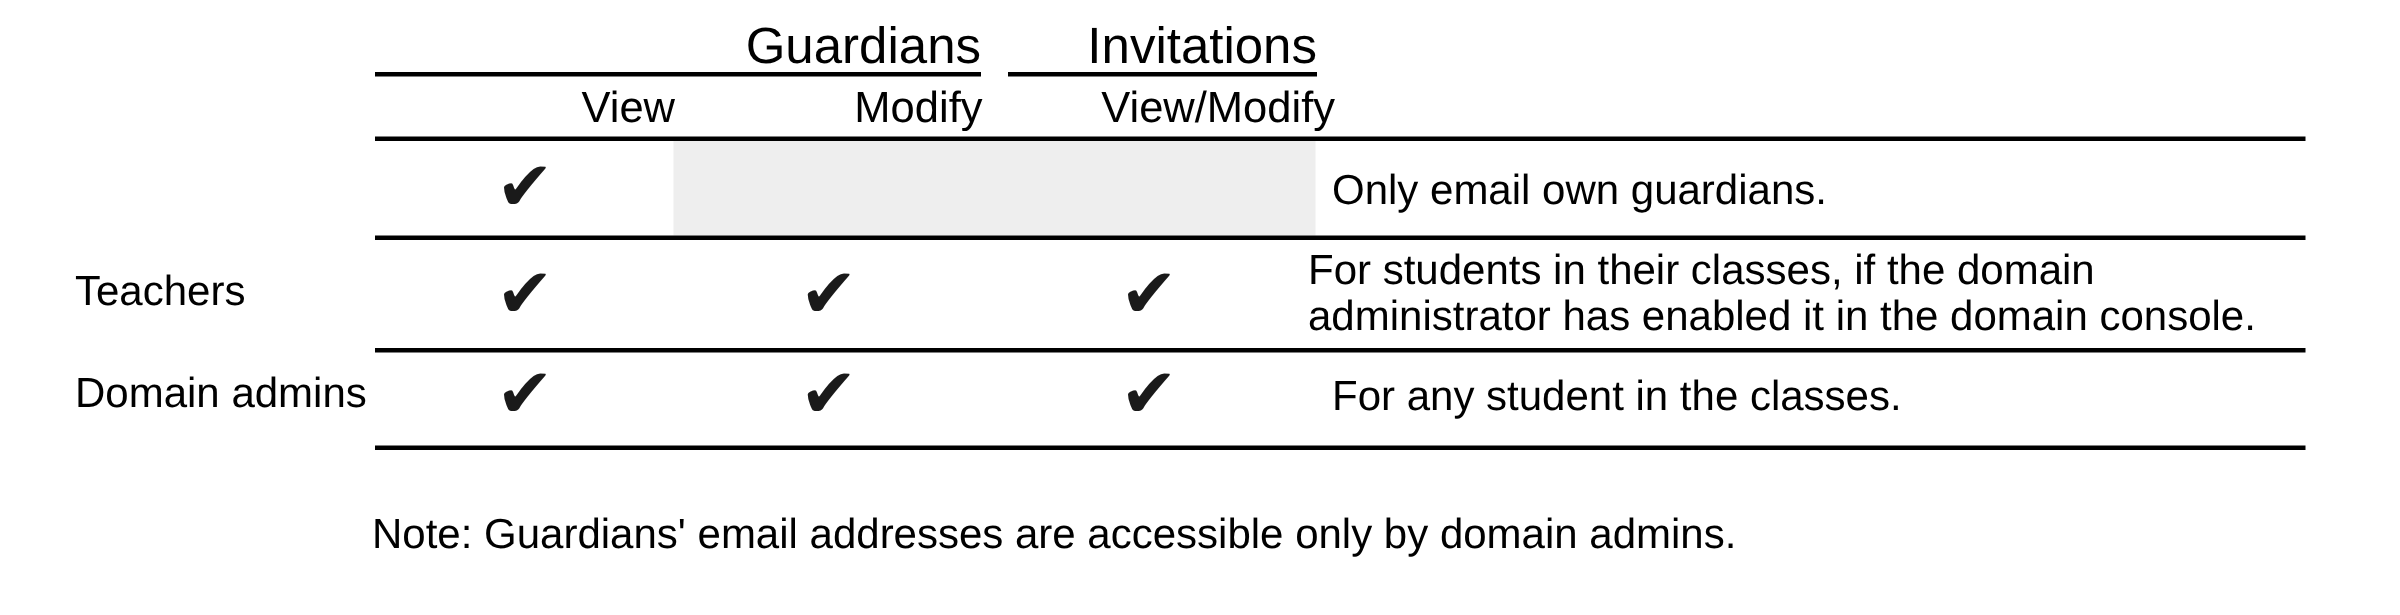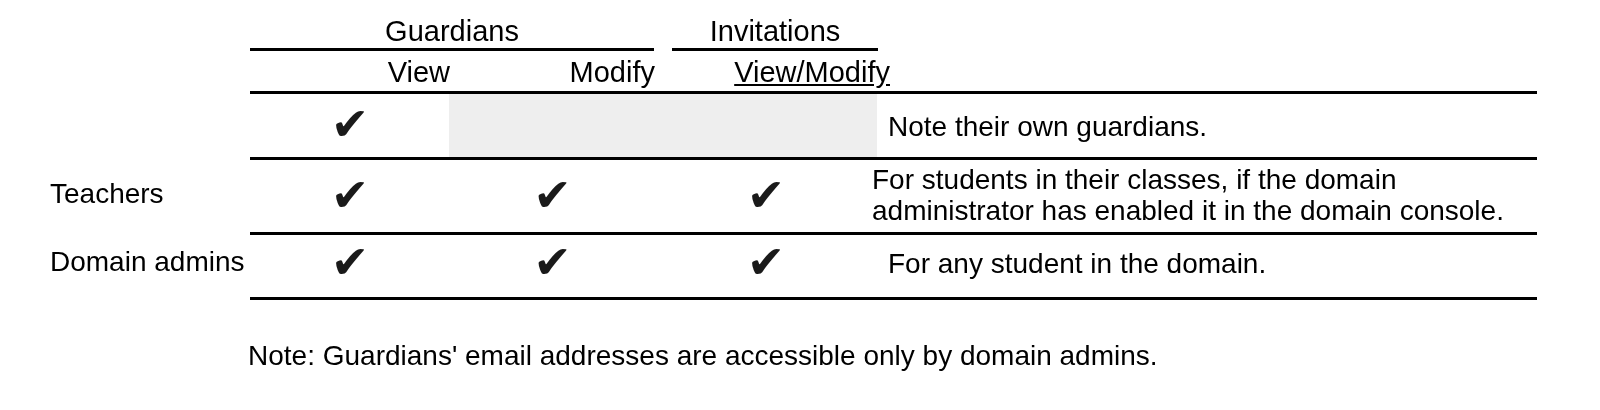--- a/index.html
+++ b/index.html
@@ -13,23 +13,23 @@
     height: 410px;
     background: #ffffff;
     font-family: "Liberation Sans", sans-serif;
     color: #000000;
     overflow: hidden;
   }
   .abs { position: absolute; }
 
   
   .group-header {
-    font-size: 29px;
+    font-size: 34px;
     line-height: 32px;
-    text-align: center;
+    text-align: right;
   }
   .sub-header {
     font-size: 29px;
     line-height: 32px;
     text-align: right;
   }
 
   
   .hline {
     height: 3px;
@@ -70,41 +70,41 @@
 <div class="page">
 
   <div class="abs group-header" style="left:250px; top:15px; width:404px;">Guardians</div>
   <div class="abs group-header" style="left:672px; top:15px; width:206px;">Invitations</div>
 
   <div class="abs hline" style="left:250px; top:48px; width:404px;"></div>
   <div class="abs hline" style="left:672px; top:48px; width:206px;"></div>
 
   <div class="abs sub-header" style="left:250px; top:56px; width:200px;">View</div>
   <div class="abs sub-header" style="left:450px; top:56px; width:205px;">Modify</div>
-  <div class="abs sub-header" style="left:660px; top:56px; width:230px;text-decoration:underline;">View/Modify</div>
+  <div class="abs sub-header" style="left:660px; top:56px; width:230px;">View/Modify</div>
 
   <div class="abs shaded-cell" style="left:449px; top:94px; width:428px; height:63px;"></div>
 
   <div class="abs hline" style="left:250px; top:91px;  width:1287px;"></div>
   <div class="abs hline" style="left:250px; top:157px; width:1287px;"></div>
   <div class="abs hline" style="left:250px; top:232px; width:1287px;"></div>
   <div class="abs hline" style="left:250px; top:297px; width:1287px;"></div>
 
   <div class="abs check-cell" style="left:250px; top:100px; width:200px;">✔</div>
   <div class="abs check-cell" style="left:450px; top:100px; width:205px;"></div>
   <div class="abs check-cell" style="left:655px; top:100px; width:222px;"></div>
-  <div class="abs note-cell" style="left:888px; top:111px; width:655px;">Note their own guardians.</div>
+  <div class="abs note-cell" style="left:888px; top:111px; width:655px;">Only email own guardians.</div>
 
   <div class="abs row-label" style="left:50px; top:178px; width:195px;">Teachers</div>
   <div class="abs check-cell" style="left:250px; top:171px; width:200px;">✔</div>
   <div class="abs check-cell" style="left:450px; top:171px; width:205px;">✔</div>
   <div class="abs check-cell" style="left:655px; top:171px; width:222px;">✔</div>
   <div class="abs note-cell" style="left:848px; top:164px; width:655px;margin-left:24px;">For students in their classes, if the domain administrator has enabled it in the domain console.</div>
 
   <div class="abs row-label" style="left:50px; top:246px; width:195px;">Domain admins</div>
   <div class="abs check-cell" style="left:250px; top:238px; width:200px;">✔</div>
   <div class="abs check-cell" style="left:450px; top:238px; width:205px;">✔</div>
   <div class="abs check-cell" style="left:655px; top:238px; width:222px;">✔</div>
-  <div class="abs note-cell" style="left:888px; top:248px; width:655px;">For any student in the domain.</div>
+  <div class="abs note-cell" style="left:888px; top:248px; width:655px;">For any student in the classes.</div>
 
   <div class="abs footnote" style="left:248px; top:340px; width:1250px;">Note: Guardians' email addresses are accessible only by domain admins.</div>
 
 </div>
 
 </body></html>

